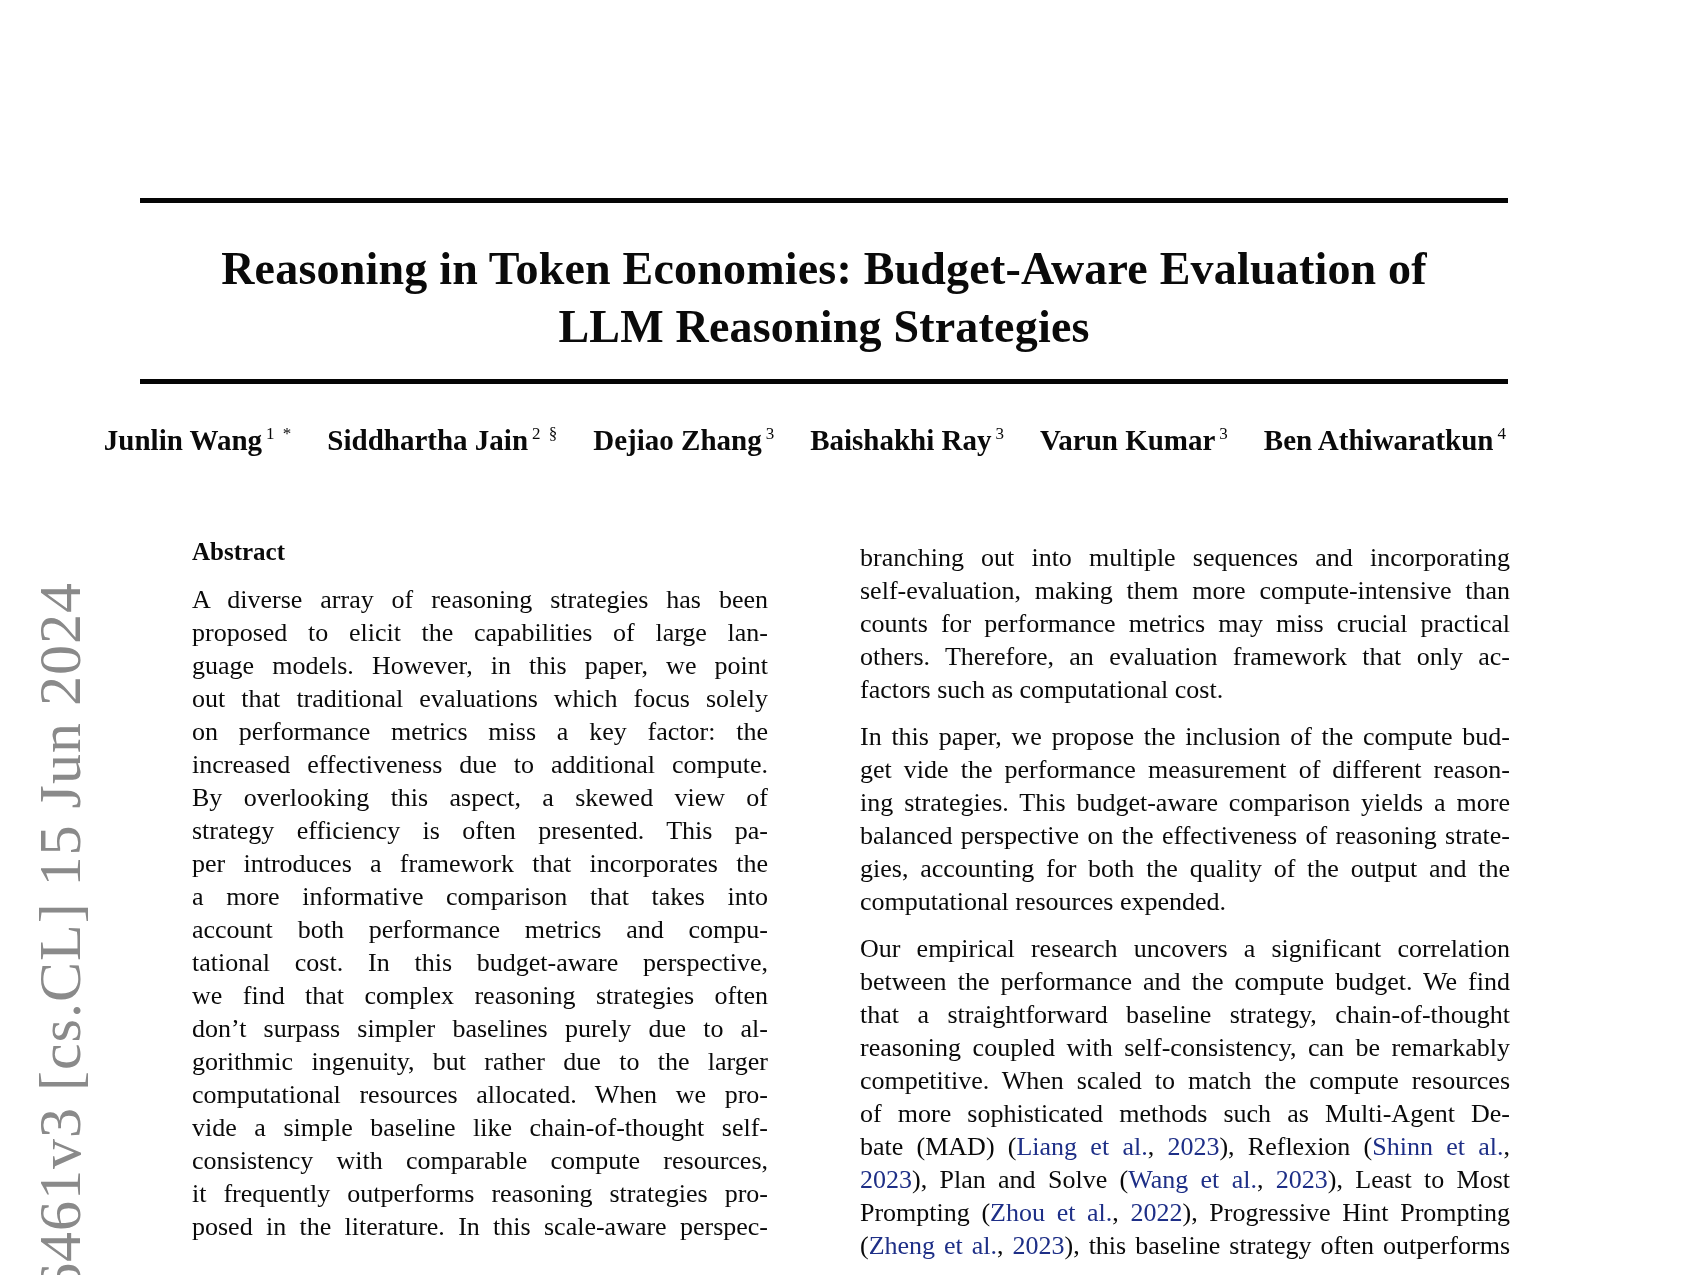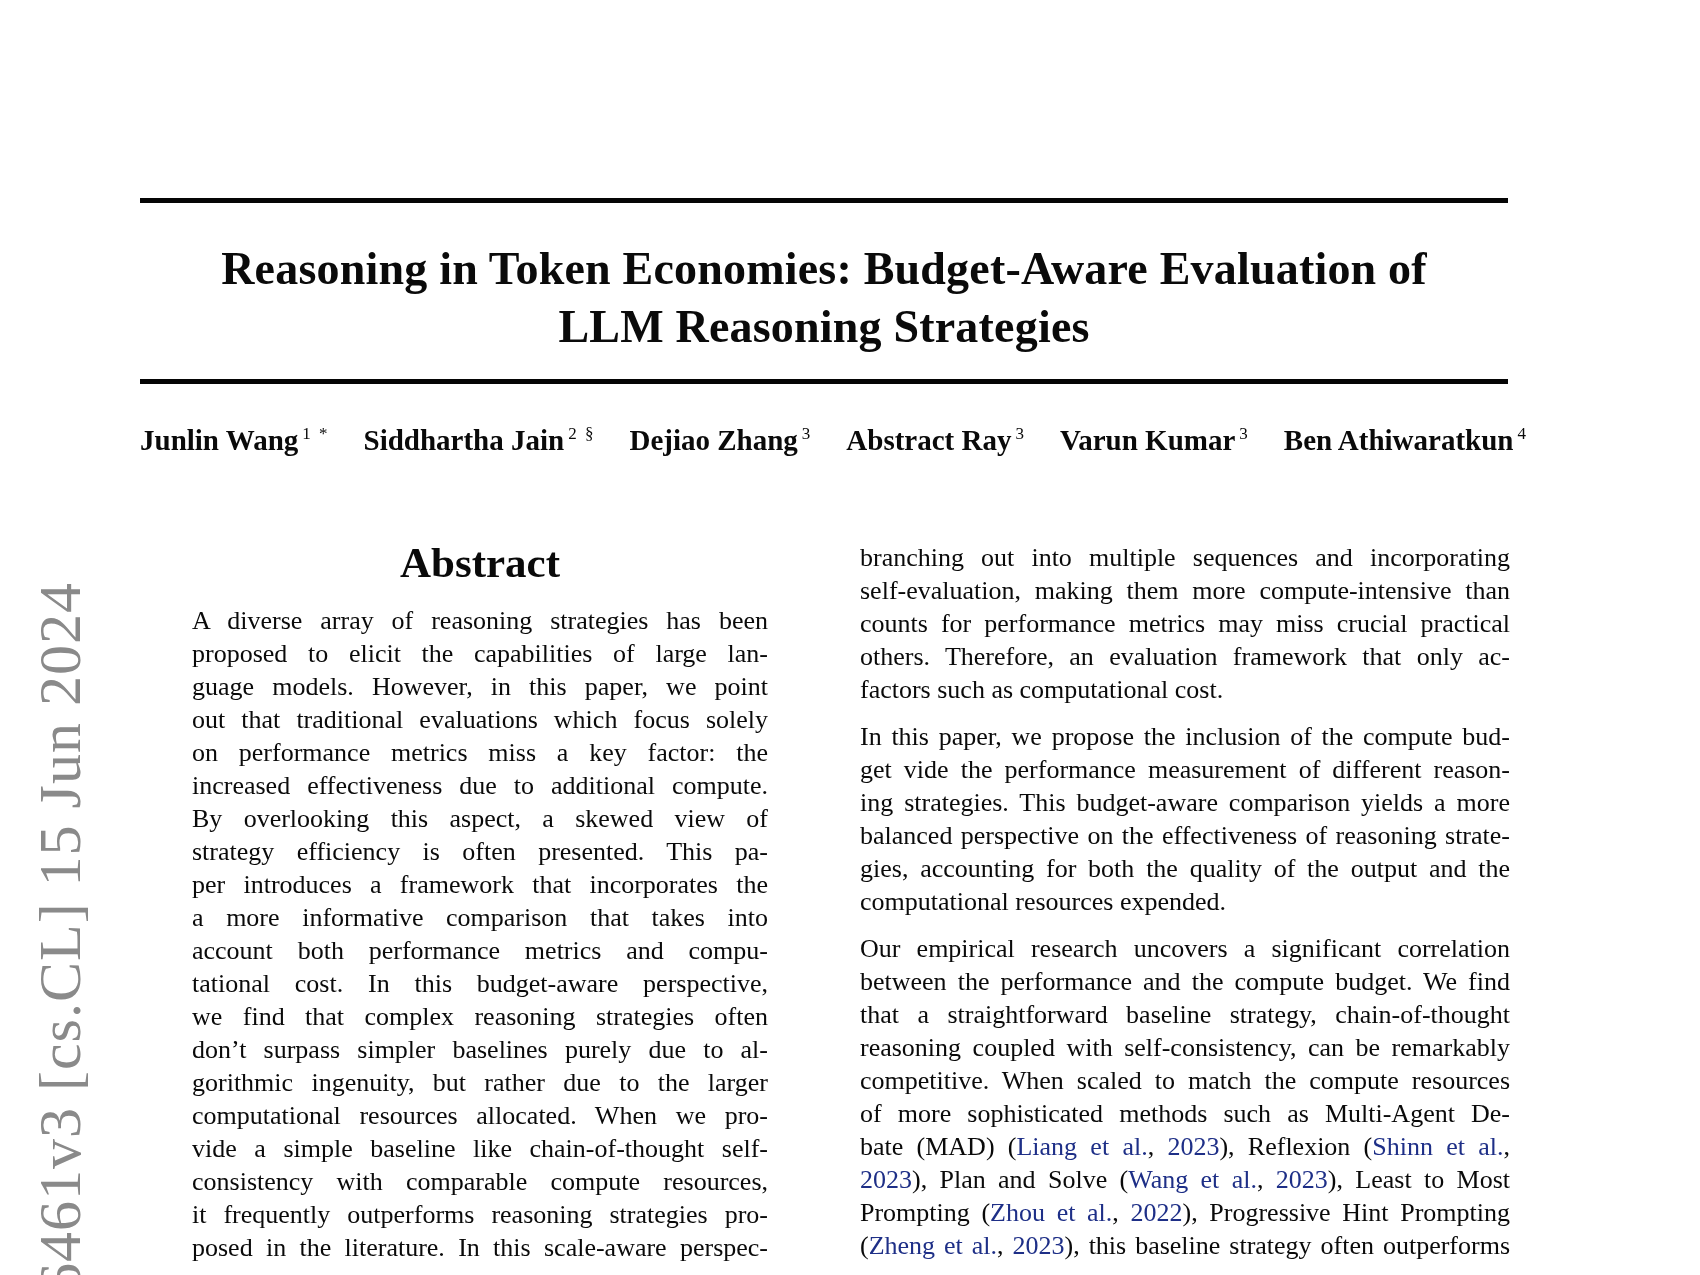--- a/index.html
+++ b/index.html
@@ -32,37 +32,36 @@
     position:absolute;
     left:140px;top:240px;width:1368px;
     text-align:center;
     font-size:46px;font-weight:bold;
     line-height:58px;
     letter-spacing:.2px;
   }
   .authors{
     position:absolute;
     left:140px;top:424px;width:1368px;
-    display:flex;justify-content:flex-start;align-items:baseline;
+    display:flex;justify-content:flex-end;align-items:baseline;
     gap:34px;
     font-size:29px;font-weight:bold;
     white-space:nowrap;
   }
   .authors sup{
     font-size:17px;font-weight:normal;
     margin-left:4px;
     letter-spacing:2px;
   }
   .abstract-col{
     position:absolute;
     left:192px;top:538px;width:576px;
   }
   .abstract-heading{
-    text-align:center;
-    font-size:43px;font-weight:bold;
+    font-size:25px;font-weight:bold;
     margin-bottom:17px;
   }
   .right-col{
     position:absolute;
     left:860px;top:541px;width:650px;
   }
   .para{font-size:26px;}
   .para + .para{margin-top:14px;}
   .line{
     line-height:33px;
@@ -87,21 +86,21 @@
     <div>Reasoning in Token Economies: Budget-Aware Evaluation of</div>
     <div>LLM Reasoning Strategies</div>
   </div>
 
   <div class="rule rule-bottom"></div>
 
   <div class="authors">
       <span><span>Junlin Wang</span><sup>1 *</sup></span>
       <span><span>Siddhartha Jain</span><sup>2 §</sup></span>
       <span><span>Dejiao Zhang</span><sup>3</sup></span>
-      <span><span>Abstract Ray</span><sup>3</sup></span>
+      <span><span>Baishakhi Ray</span><sup>3</sup></span>
       <span><span>Varun Kumar</span><sup>3</sup></span>
       <span><span>Ben Athiwaratkun</span><sup>4</sup></span>
     </div>
 
   <div class="abstract-col">
     <div class="abstract-heading">Abstract</div>
     <div class="para">
         <div class="line j">A diverse array of reasoning strategies has been</div>
         <div class="line j">proposed to elicit the capabilities of large lan-</div>
         <div class="line j">guage models.  However, in this paper, we point</div>

